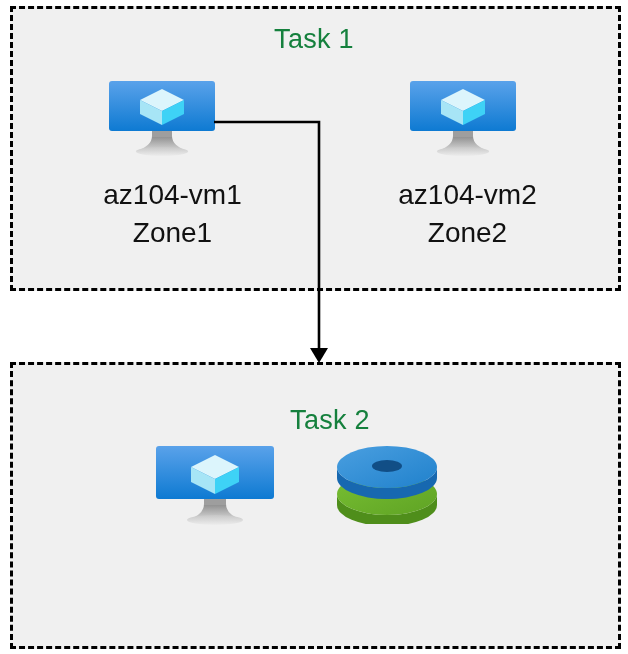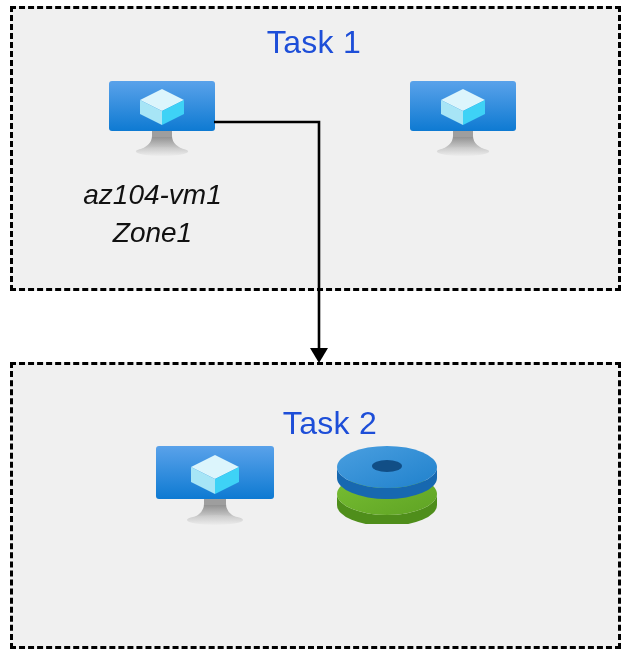--- a/index.html
+++ b/index.html
@@ -40,40 +40,40 @@
     top: 362px;
     width: 611px;
     height: 287px;
   }
 
   
   .task-title {
     position: absolute;
     width: 100%;
     text-align: center;
-    color: #1d4ed8;
-    font-size: 32px;
+    color: #15803d;
+    font-size: 27px;
     font-family: "Liberation Sans", sans-serif;
     letter-spacing: 0.3px;
     white-space: nowrap;
   }
   #task1-title { left: 0; top: 24px; }
   #task2-title { left: 16px; top: 380px; margin-top: 25px; }
 
   
   .node-label {
     position: absolute;
     text-align: center;
     color: #111111;
     font-size: 28px;
     line-height: 38px;
     font-family: "Liberation Sans", sans-serif;
     white-space: pre-line;
   }
-  #vm1-label { left: 30px; top: 176px; width: 245px; font-style: italic; }
+  #vm1-label { left: 50px; top: 176px; width: 245px; }
   #vm2-label { left: 345px; top: 176px; width: 245px; }
   #task2-label {
     left: 55px;
     top: 552px;
     width: 425px;
     font-size: 29px;
     text-align: center;
   }
 
   
@@ -156,20 +156,22 @@
       <ellipse cx="54" cy="71.5" rx="26" ry="4.5" fill="url(#base2)"></ellipse>
       <rect x="44" y="51" width="20" height="6" fill="#9E9E9E"></rect>
       <g>
         <path d="M54 9 L76 20 L54 31 L32 20 Z" fill="#DCF5FC"></path>
         <path d="M32 20 L54 31 L54 45 L32 34 Z" fill="#A7E5F6"></path>
         <path d="M76 20 L54 31 L54 45 L76 34 Z" fill="#3ED2F6"></path>
       </g>
     </svg>
   </div>
 
+  <div id="vm2-label" class="node-label">az104-vm2
+Zone2</div>
 
   <div id="task2-box" class="task-box"></div>
 
   <div id="task2-title" class="task-title">Task 2</div>
 
   <div id="vm3-icon" class="icon-wrap">
     <svg viewBox="0 0 120 82" width="120" height="82" xmlns="http://www.w3.org/2000/svg">
       <defs>
         <linearGradient id="scr3" x1="0" y1="0" x2="0" y2="1">
           <stop offset="0%" stop-color="#5AA2EA"></stop>

